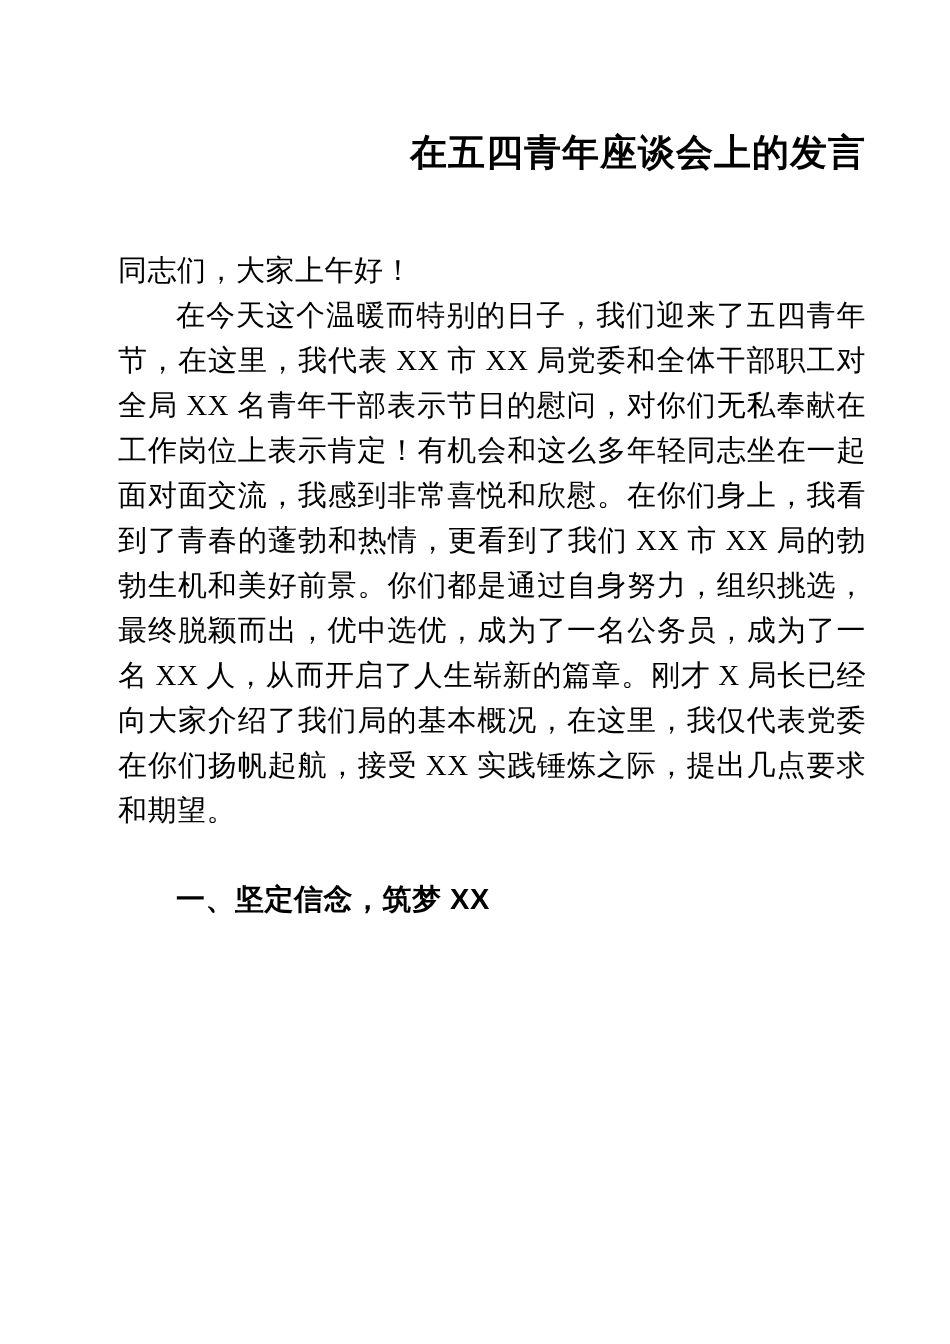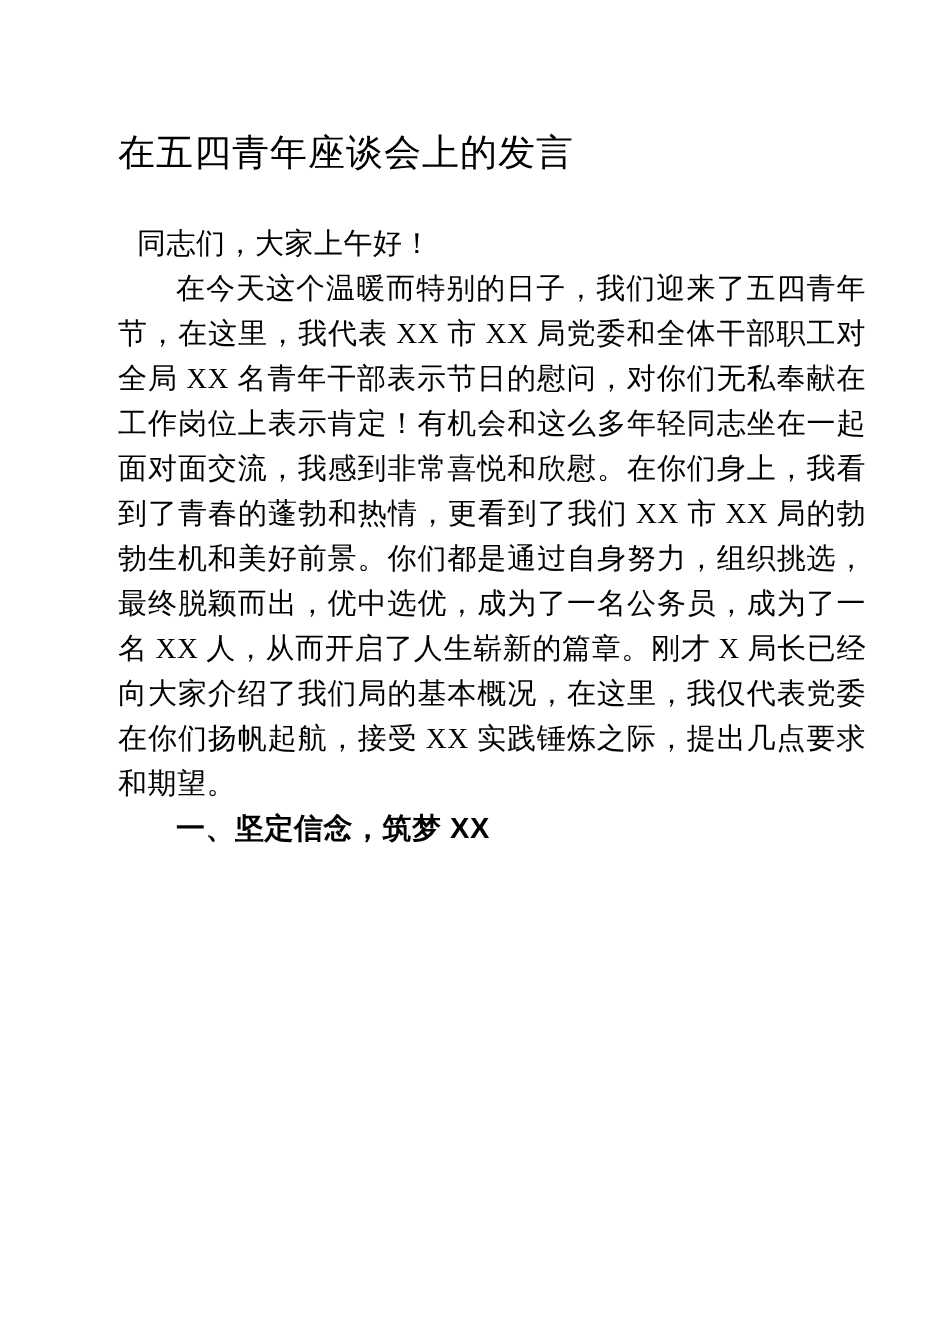--- a/index.html
+++ b/index.html
@@ -14,50 +14,50 @@
     color: #000000;
   }
   .page {
     box-sizing: border-box;
     width: 950px;
     height: 1344px;
     background: #ffffff;
     padding: 128px 84px 0 118px;
   }
   .doc-title {
-    margin: 0 0 43px 0;
+    margin: 0 0 70px 0;
     font-family: "Liberation Serif", serif;
-    font-weight: normal;
+    font-weight: bold;
     font-size: 37px;
     line-height: 50px;
-    text-align: left;
+    text-align: right;
     letter-spacing: 1px;
     white-space: nowrap;
   }
   .block {
     margin: 0;
     font-family: "Liberation Serif", serif;
     font-size: 29px;
     line-height: 45px;
     text-align: justify;
     text-justify: inter-ideograph;
     letter-spacing: 0.5px;
   }
   .greeting {
     text-indent: 0;
-    margin-left: 19px;
   }
   .paragraph {
     text-indent: 2em;
   }
   .heading {
     font-family: "Liberation Sans", sans-serif;
     font-weight: bold;
     text-indent: 2em;
     text-align: left;
+    margin-top: 44px;
   }
 </style>
 </head>
 <body>
 
 <div class="page">
   <h1 class="doc-title">在五四青年座谈会上的发言</h1>
 
   <p class="block greeting">同志们，大家上午好！</p>
 

